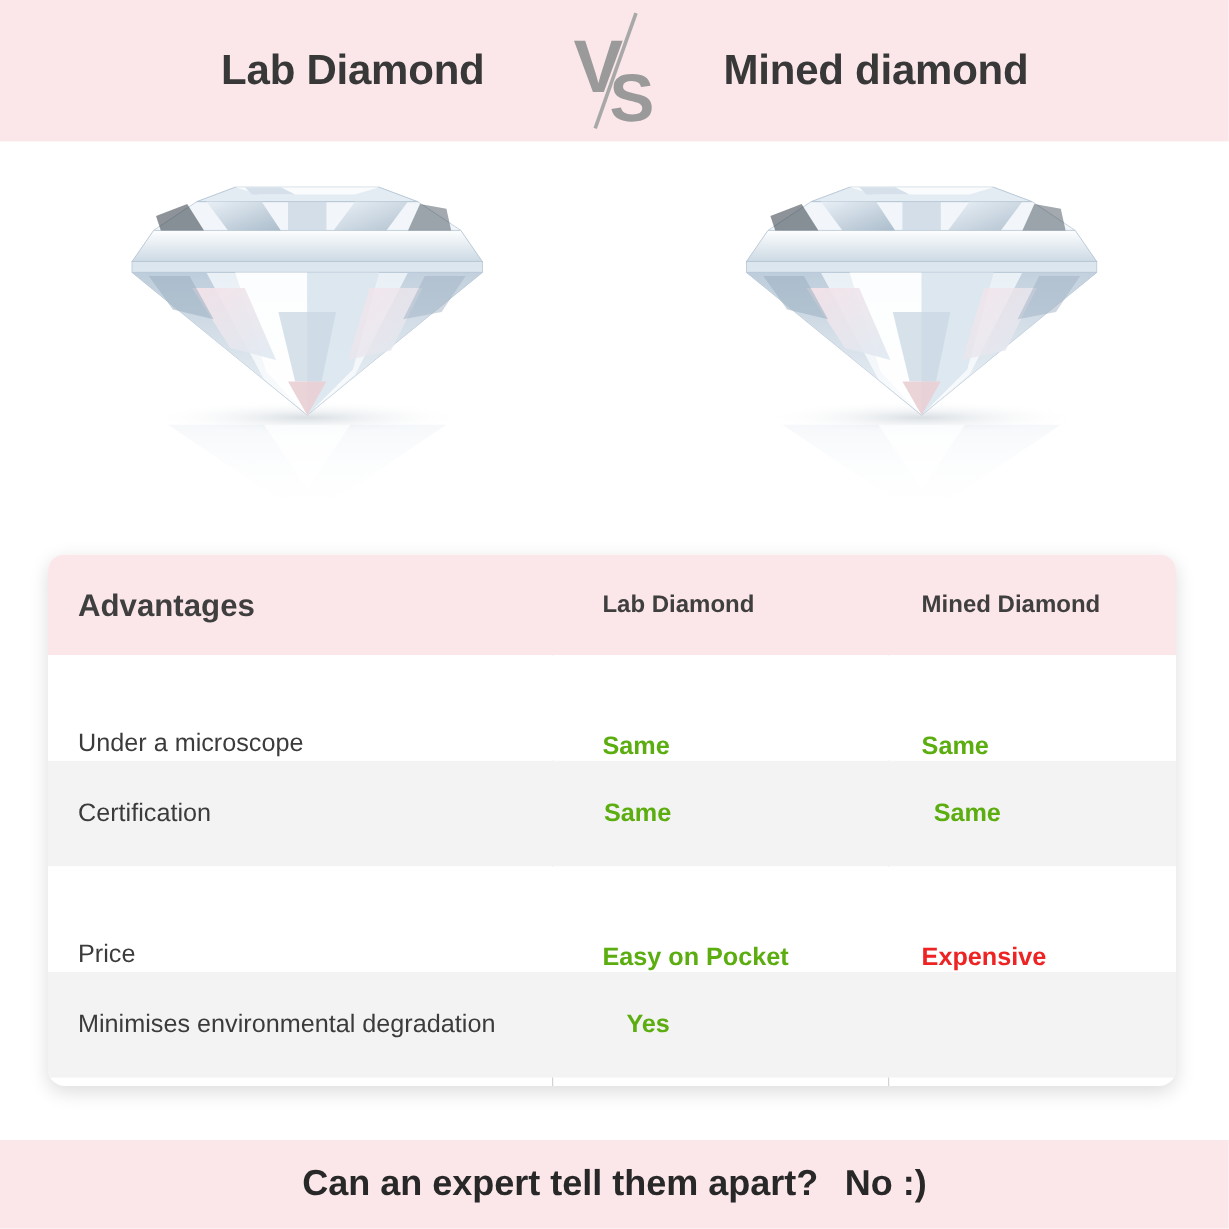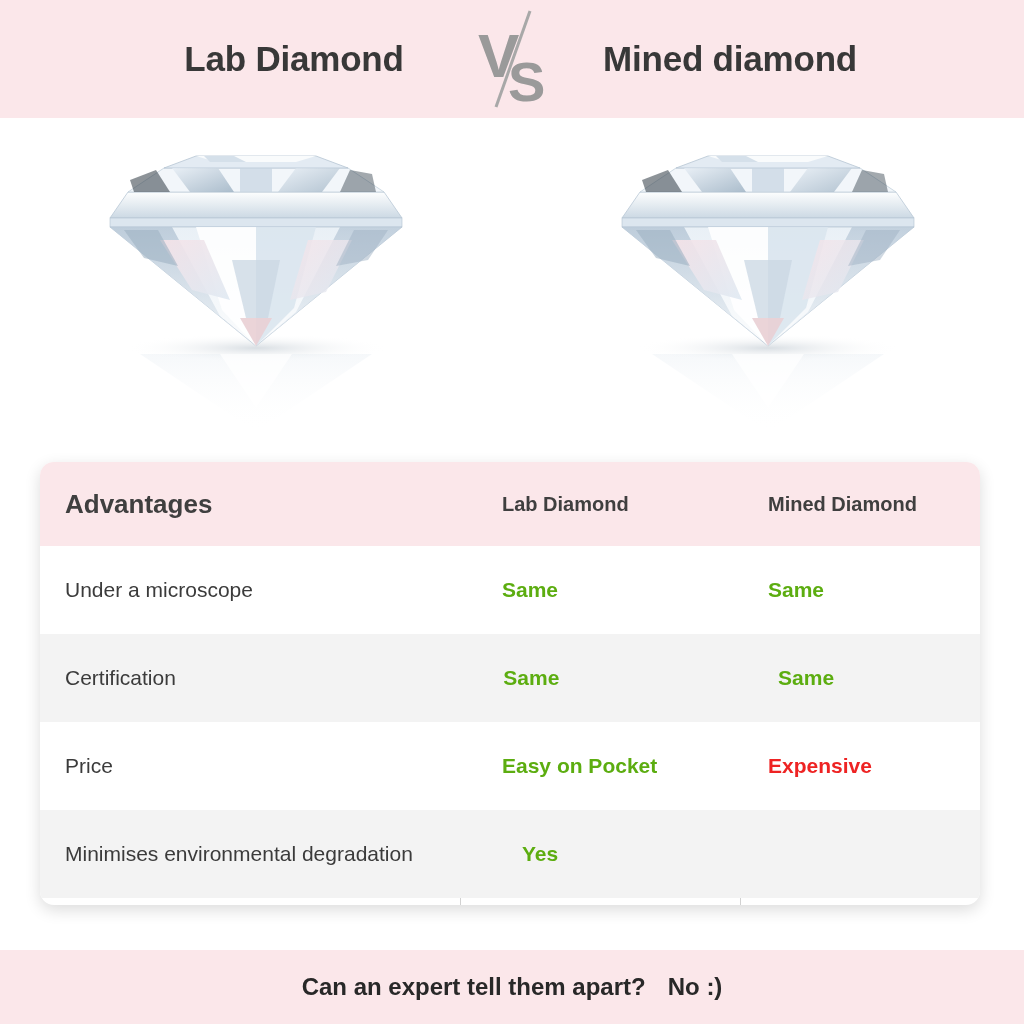--- a/index.html
+++ b/index.html
@@ -44,21 +44,21 @@
 
   
   .table-card{
     position:absolute; left:40px; top:462px; width:940px; height:443px;
     background:#ffffff; border-radius:14px; overflow:hidden;
     box-shadow:0 5px 16px rgba(0,0,0,0.14);
   }
   .t-row{ display:flex; width:100%; position:relative; }
   .t-head{ background:#fbe7ea; height:84px; }
   .t-body-row{ height:88px; }
-  .t-body-row.odd{ background:#ffffff; }
+  .t-body-row.odd{ background:#ffffff;align-items:flex-end; }
   .t-body-row.even{ background:#f3f3f3;gap:20px; }
 
   .c-feature{ width:420px; display:flex; align-items:center; padding-left:25px; }
   .c-lab{ width:280px; display:flex; align-items:center; padding-left:42px; }
   .c-mined{ width:240px; display:flex; align-items:center; padding-left:28px; }
 
   .head-advantages{ font-size:26px; font-weight:bold; color:#3f3f3f; }
   .head-col{ font-size:20px; font-weight:bold; color:#3f3f3f; }
 
   .feature-text{ font-size:21px; color:#3b3b3b; line-height:1.28; }
@@ -73,21 +73,21 @@
   }
   .divider.d1{ left:420px; }
   .divider.d2{ left:700px; }
 
   
   .bottom-band{
     position:absolute; left:0; top:950px; width:1024px; height:74px;
     background:#fbe7ea; display:flex; align-items:center; justify-content:center;
   }
   .bottom-text{
-    font-size:24px; font-weight:bold; color:#282828; white-space:nowrap;
+    font-size:30px; font-weight:bold; color:#282828; white-space:nowrap;
   }
   .bottom-answer{ margin-left:22px; }
 </style>
 </head>
 <body>
 
 <div class="top-band">
   <div class="title title-left">Lab Diamond</div>
 
   <div class="vs-wrap">

